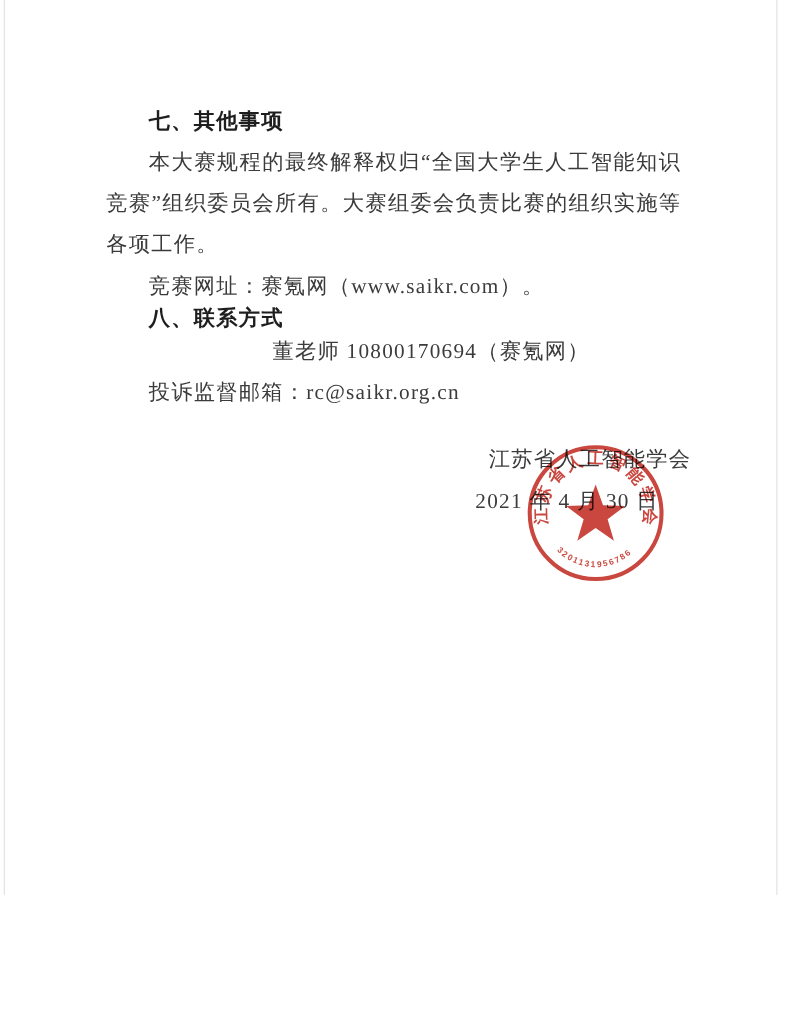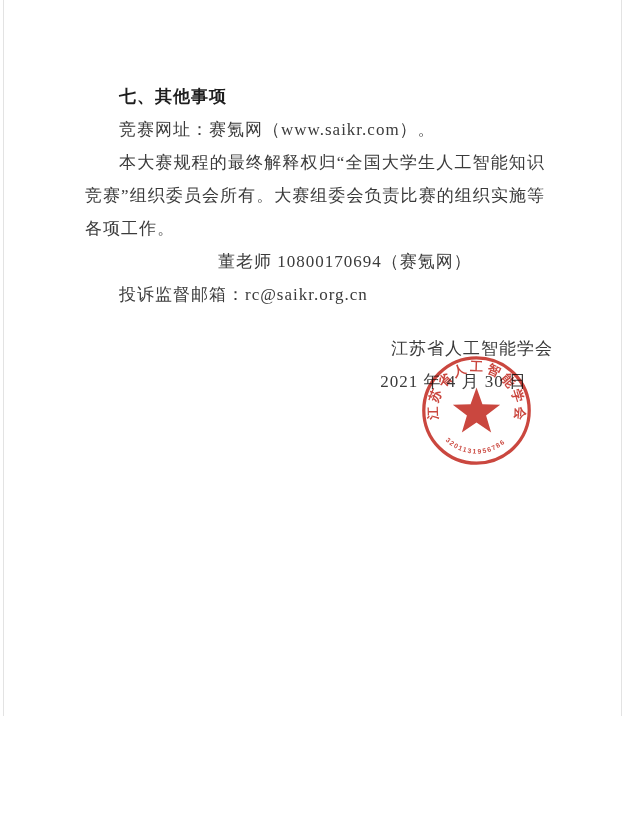--- a/index.html
+++ b/index.html
@@ -104,24 +104,25 @@
 <body>
 
 <div class="page">
 
   <div class="page-frame"></div>
 
   <div class="content">
 
     <h2>七、其他事项</h2>
 
+    <p class="indent justify">本大赛规程的最终解释权归“全国大学生人工智能知识竞赛”组织委员会所有。大赛组委会负责比赛的组织实施等各项工作。</p>
+
     <p class="indent">竞赛网址：赛氪网（www.saikr.com）。</p>
 
-    <p class="indent justify">本大赛规程的最终解释权归“全国大学生人工智能知识竞赛”组织委员会所有。大赛组委会负责比赛的组织实施等各项工作。</p>
-
+    <h2 class="h-contact">八、联系方式</h2>
 
 
     <p class="indent-deep">董老师 10800170694（赛氪网）</p>
 
     <p class="indent">投诉监督邮箱：rc@saikr.org.cn</p>
 
     <div class="signature">
       <div>江苏省人工智能学会</div>
       <div class="sig-date">2021 年 4 月 30 日</div>
     </div>

